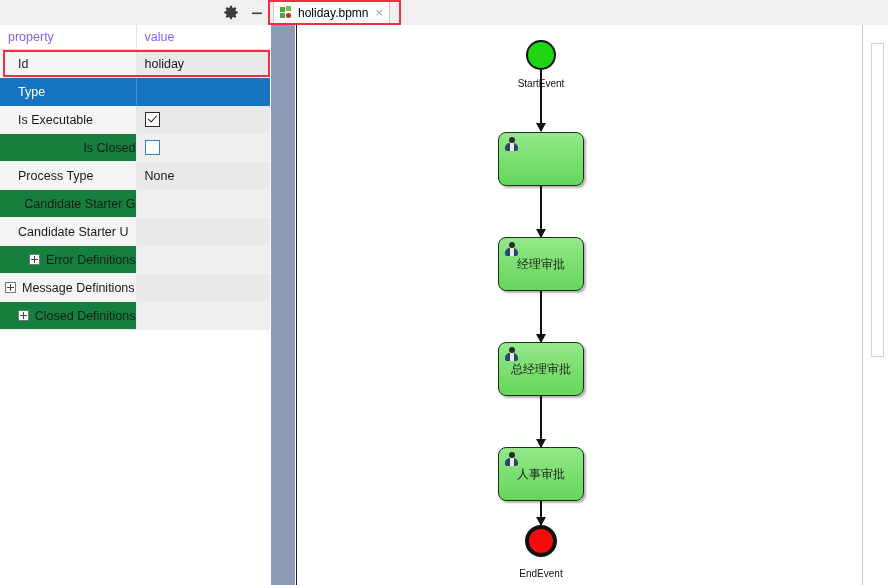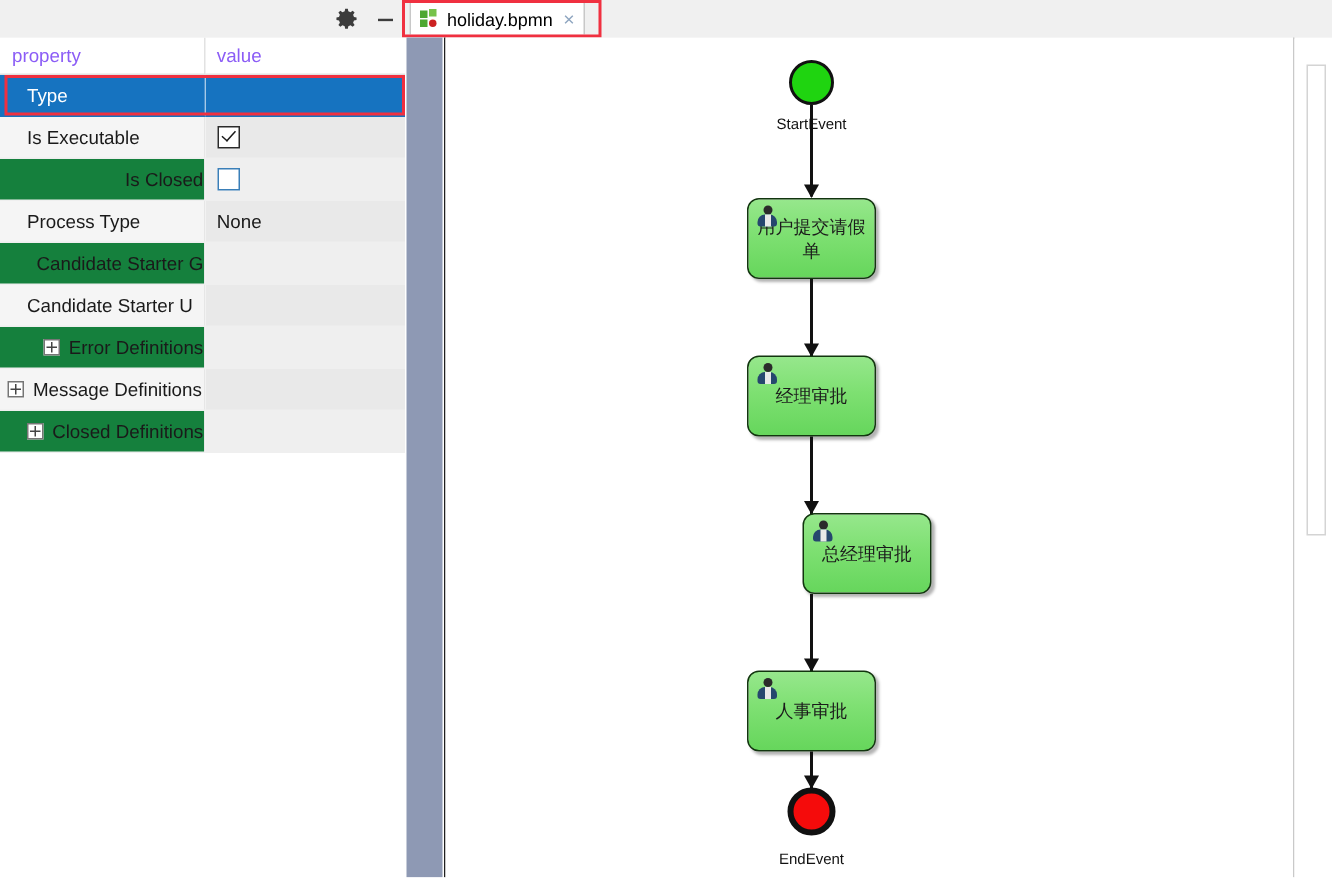--- a/index.html
+++ b/index.html
@@ -369,20 +369,24 @@
           <col class="c1">
           <col class="c2">
         </colgroup>
       <thead>
         <tr>
           <th>property</th>
           <th>value</th>
         </tr>
       </thead>
       <tbody id="prop-body">
+          <tr class="alt">
+            <td class="k"><span>Id</span></td>
+            <td class="v"><span>holiday</span></td>
+          </tr>
           <tr class="selected">
             <td class="k"><span>Type</span></td>
             <td class="v"><span></span></td>
           </tr>
           <tr class="alt">
             <td class="k"><span>Is Executable</span></td>
             <td class="v"><span class="cbox checked"></span></td>
           </tr>
           <tr class="plain">
             <td class="k"><span>Is Closed</span></td>
@@ -428,37 +432,36 @@
     <div class="evt-label" style="left:199px; top:53px; width:90px;">StartEvent</div>
     <div class="flow" style="left:243.4px; top:45px; height:61px;"></div>
     <div class="arrow" style="left:239px; top:98px;"></div>
 
     <div class="task" style="left:201px; top:107px;">
       <span class="user-ico">
         <span class="head"></span>
           <span class="body"></span>
           <span class="shirt"></span>
       </span>
-      <span class="task-text">用户提交请假单</span>
     </div>
     <div class="flow" style="left:243.4px; top:161px; height:52px;"></div>
     <div class="arrow" style="left:239px; top:204px;"></div>
 
     <div class="task" style="left:201px; top:212px;">
       <span class="user-ico">
         <span class="head"></span>
           <span class="body"></span>
           <span class="shirt"></span>
       </span>
       <span class="task-text">经理审批</span>
     </div>
     <div class="flow" style="left:243.4px; top:266px; height:52px;"></div>
     <div class="arrow" style="left:239px; top:309px;"></div>
 
-    <div class="task" style="left:201px; top:317px;margin-left:37px;">
+    <div class="task" style="left:201px; top:317px;">
       <span class="user-ico">
         <span class="head"></span>
           <span class="body"></span>
           <span class="shirt"></span>
       </span>
       <span class="task-text">总经理审批</span>
     </div>
     <div class="flow" style="left:243.4px; top:371px; height:52px;"></div>
     <div class="arrow" style="left:239px; top:414px;"></div>
 

